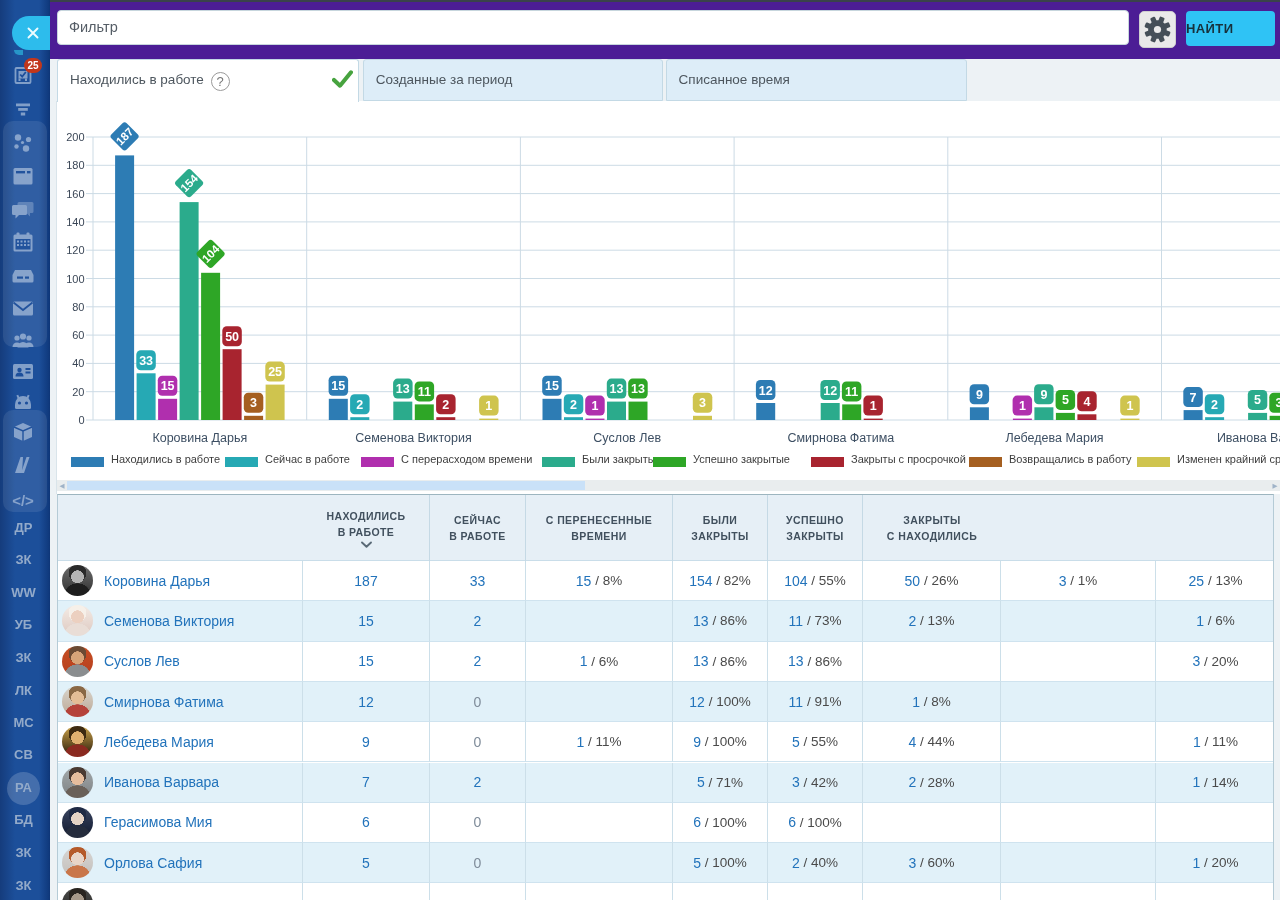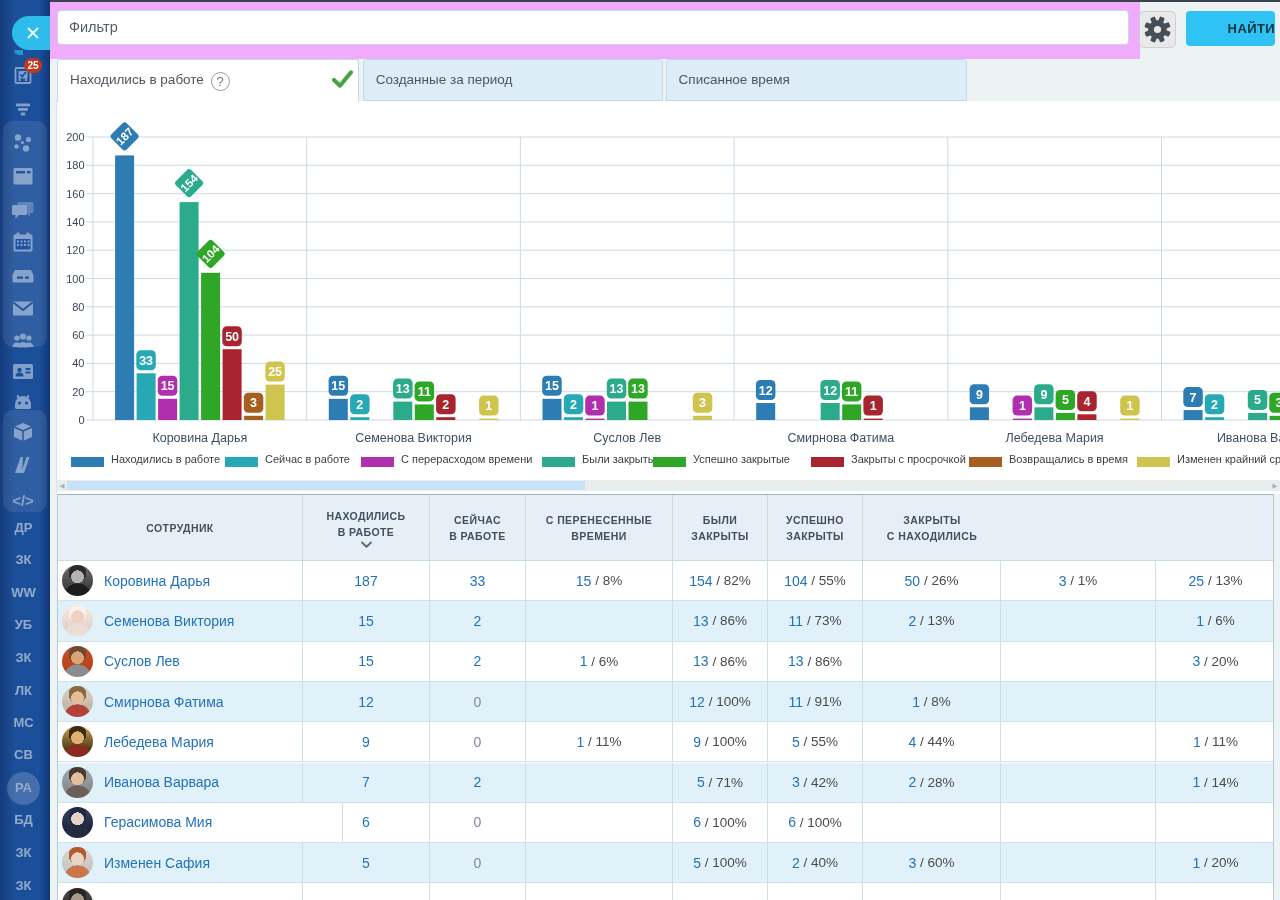--- a/index.html
+++ b/index.html
@@ -7,27 +7,27 @@
 .spanel{position:absolute;left:3px;width:44px;background:rgba(255,255,255,0.09);border-radius:10px}
 .closebtn{position:absolute;left:12px;top:16px;width:38px;height:34px;background:#2dbcec;border-radius:17px 0 0 17px;
  display:flex;align-items:center;justify-content:center;padding-left:3px}
 .closetail{position:absolute;left:14px;top:50px;width:9px;height:5px;background:#2796c9;border-radius:0 0 0 5px}
 .sic{position:absolute;left:10px}
 .badge{position:absolute;left:24px;top:58px;min-width:18px;height:15px;background:#c2371b;border-radius:8px;
  color:#fff;font-size:10px;font-weight:bold;text-align:center;line-height:15px;padding:0 3px}
 .stxt{position:absolute;left:0;width:47px;text-align:center;color:#93aac9;font-size:13px;font-weight:bold}
 .scircle{position:absolute;left:7px;width:33px;height:33px;border-radius:50%;background:rgba(255,255,255,0.18)}
 .topline{position:absolute;left:50px;top:0;width:1230px;height:2px;background:#3a424b}
-.topbar{position:absolute;left:50px;top:2px;width:1090px;height:57px;background:#f0abfc}
+.topbar{position:absolute;left:50px;top:2px;width:1230px;height:57px;background:#4c1d95}
 .finput{position:absolute;left:7px;top:8px;width:1072px;height:35px;background:#fff;border:1px solid #c7d6dd;border-radius:4px;
  font-size:14.5px;color:#555d66;line-height:33px;padding-left:11px}
 .gearbtn{position:absolute;left:1089px;top:9px;width:37px;height:37px;background:#e9e9e9;border:1px solid #cfcfcf;border-radius:5px;
  display:flex;align-items:center;justify-content:center}
 .findbtn{position:absolute;left:1136px;top:9px;width:89px;height:35px;background:#2fc3f5;border-radius:4px;
- font-size:13px;font-weight:bold;color:#17313c;text-align:right;line-height:35px;letter-spacing:0.4px}
+ font-size:13px;font-weight:bold;color:#17313c;text-align:left;line-height:35px;letter-spacing:0.4px}
 .tabs{position:absolute;left:50px;top:59px;width:1230px;height:42px}
 .tab{position:absolute;top:0;height:42px;background:#ddedf8;border:1px solid #c3d9e5;border-radius:3px 3px 0 0;
  font-size:13.5px;color:#4d565e;line-height:40px;padding-left:12px}
 .tab.active{background:#fff;border-bottom:none;height:43px;z-index:3}
 .tabcheck{position:absolute;top:10px}
 .tabcheck svg{display:block}
 .qcirc{display:inline-block;width:19px;height:19px;border:1.3px solid #9a9a9a;border-radius:50%;text-align:center;
  line-height:18px;font-size:13px;color:#777;vertical-align:-2px;margin-left:3px}
 .chartpanel{position:absolute;left:57px;top:101px;width:1223px;height:393px;background:#fff;z-index:2}
 .chart{position:absolute;left:0;top:0}
@@ -355,34 +355,31 @@
     <div class="ltx" style="left:208px">Сейчас в работе</div>
     <div class="lsw" style="left:304px;background:#b02fae"></div>
     <div class="ltx" style="left:344px">С перерасходом времени</div>
     <div class="lsw" style="left:485px;background:#2bab8c"></div>
     <div class="ltx" style="left:525px">Были закрыты</div>
     <div class="lsw" style="left:596px;background:#2ea626"></div>
     <div class="ltx" style="left:636px">Успешно закрытые</div>
     <div class="lsw" style="left:754px;background:#a8242f"></div>
     <div class="ltx" style="left:794px">Закрыты с просрочкой</div>
     <div class="lsw" style="left:912px;background:#a55f20"></div>
-    <div class="ltx" style="left:952px">Возвращались в время</div>
+    <div class="ltx" style="left:952px">Возвращались в работу</div>
     <div class="lsw" style="left:1080px;background:#cfc44e"></div>
     <div class="ltx" style="left:1120px">Изменен крайний срок</div>
     <div class="sbar">
       <div class="sthumb"></div>
       <div class="sarrow">◀</div>
       <div class="sarrow" style="left:auto;right:1px">▶</div>
     </div>
   </div>
 <div class="table">
     <div class="thead">
-      <div class="th" style="left:0px;width:245px">
-        <div>СОТРУДНИК</div>
-      </div>
       <div class="th" style="left:245px;width:127px">
         <div>НАХОДИЛИСЬ</div>
         <div>В РАБОТЕ</div>
         <div class="sorticon"><svg width="13" height="8" viewBox="0 0 13 8">
             <path d="M2 1.5 L6.5 5.8 L11 1.5" stroke="#5a6a77" stroke-width="1.9" fill="none" stroke-linecap="round" stroke-linejoin="round"></path>
           </svg></div>
       </div>
       <div class="th" style="left:372px;width:96px">
         <div>СЕЙЧАС</div>
         <div>В РАБОТЕ</div>
@@ -584,21 +581,21 @@
         <span class="nb">2</span>
         <span class="np">&nbsp;/ 28%</span>
       </div>
       <div class="td" style="left:943px;width:155px"></div>
       <div class="td" style="left:1098px;width:119px">
         <span class="nb">1</span>
         <span class="np">&nbsp;/ 14%</span>
       </div>
     </div>
     <div class="tr" style="top:307.8px">
-      <div class="td first" style="left:0;width:285px">
+      <div class="td first" style="left:0;width:245px">
         <span class="ava" style="background:radial-gradient(circle 6.5px at 50% 38%, #e5d3c5 0 97%, rgba(0,0,0,0) 100%),radial-gradient(circle 9px at 50% 26%, #1f2a44 0 97%, rgba(0,0,0,0) 100%),radial-gradient(ellipse 12px 9px at 50% 88%, #252c3d 0 97%, rgba(0,0,0,0) 100%),linear-gradient(180deg, #3a4560, #10182e)"></span>
         <span class="nm">Герасимова Мия</span>
       </div>
       <div class="td" style="left:245px;width:127px">
         <span class="nb">6</span>
       </div>
       <div class="td" style="left:372px;width:96px">
         <span class="nz">0</span>
       </div>
       <div class="td" style="left:468px;width:147px"></div>
@@ -610,21 +607,21 @@
         <span class="nb">6</span>
         <span class="np">&nbsp;/ 100%</span>
       </div>
       <div class="td" style="left:805px;width:138px"></div>
       <div class="td" style="left:943px;width:155px"></div>
       <div class="td" style="left:1098px;width:119px"></div>
     </div>
     <div class="tr alt" style="top:348.1px">
       <div class="td first" style="left:0;width:245px">
         <span class="ava" style="background:radial-gradient(circle 6.5px at 50% 38%, #e8d5c8 0 97%, rgba(0,0,0,0) 100%),radial-gradient(circle 9px at 50% 26%, #b55a2a 0 97%, rgba(0,0,0,0) 100%),radial-gradient(ellipse 12px 9px at 50% 88%, #c9764a 0 97%, rgba(0,0,0,0) 100%),linear-gradient(180deg, #d8d6d4, #c2beba)"></span>
-        <span class="nm">Изменен Сафия</span>
+        <span class="nm">Орлова Сафия</span>
       </div>
       <div class="td" style="left:245px;width:127px">
         <span class="nb">5</span>
       </div>
       <div class="td" style="left:372px;width:96px">
         <span class="nz">0</span>
       </div>
       <div class="td" style="left:468px;width:147px"></div>
       <div class="td" style="left:615px;width:95px">
         <span class="nb">5</span>

